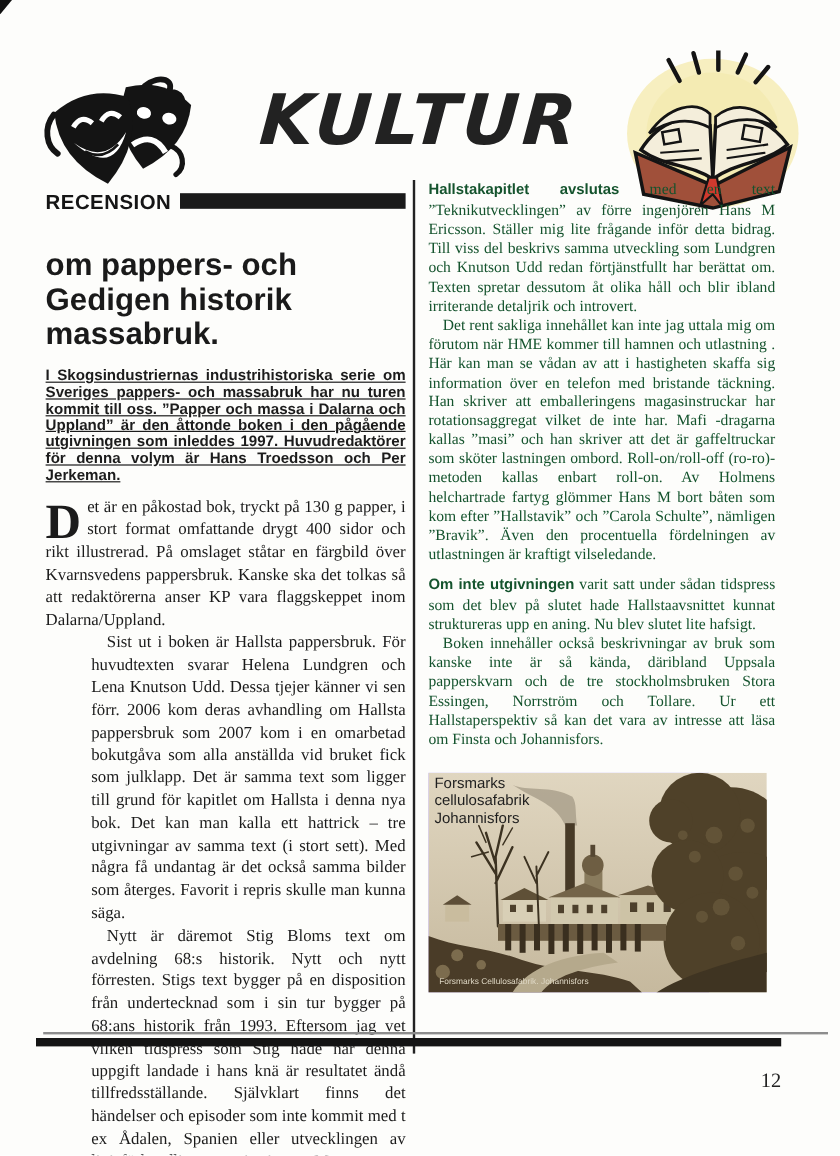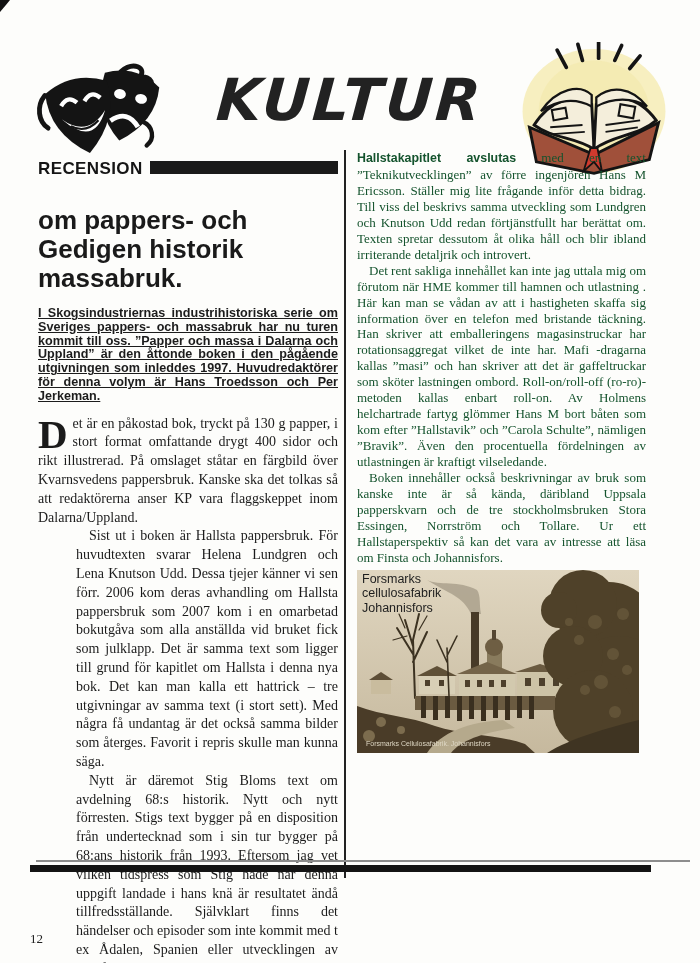--- a/index.html
+++ b/index.html
@@ -74,36 +74,36 @@
   .col-right .body-p {
     font-size:13px; line-height:15.95px; text-align:justify;
     margin:0; color:#14532d;
   }
   .col-right .body-p.indent { text-indent:12px; }
   .col-right .body-p.block-gap { margin-top:9px; }
   .col-right .body-p b { font-family:"Liberation Sans", sans-serif; font-size:12.4px; }
 
   
   .figure {
-    position:relative; width:234px; height:183px; margin-top:4px;
+    position:relative; width:234px; height:183px; margin-top:20px;
     background:#c4b5fd;
   }
   .figure svg { display:block; width:282px; height:183px; }
   .photo-overlay {
     position:absolute; left:5px; top:2px;
     font-family:"Liberation Sans", sans-serif;
     font-size:12.5px; line-height:14.5px; color:#1e1e1e;
   }
 
   
   .rule-thin  { position:absolute; left:36px;  top:860px; width:654px; height:2px; background:#8d8d8d; }
   .rule-thick { position:absolute; left:30px;  top:865px; width:621px; height:7px; background:#141414; }
   .page-num {
     position:absolute; left:30px; top:891px; width:621px;
-    text-align:left; font-size:13px; color:#222;margin-top:40px;
+    text-align:right; font-size:17px; color:#222;
   }
 </style>
 </head>
 <body>
 
 <div class="page">
   <div class="scan-speck"></div>
 
   <div class="masks-wrap">
     <svg viewBox="0 0 120 102" width="130" height="112">
@@ -179,20 +179,21 @@
     </h1>
     <p class="lead">I Skogsindustriernas industrihistoriska serie om Sveriges pappers- och massabruk har nu turen kommit till oss. ”Papper och massa i Dalarna och Uppland” är den åttonde boken i den pågående utgivningen som inleddes 1997. Huvudredaktörer för denna volym är Hans Troedsson och Per Jerkeman.</p>
     <p class="body-p"><span class="dropcap">D</span><span>et är en påkostad bok, tryckt på 130 g papper, i stort format omfattande drygt 400 sidor och rikt illustrerad. På omslaget ståtar en färgbild över Kvarnsvedens pappersbruk. Kanske ska det tolkas så att redaktörerna anser KP vara flaggskeppet inom Dalarna/Uppland.</span></p>
     <p class="body-p indent">Sist ut i boken är Hallsta pappersbruk. För huvudtexten svarar Helena Lundgren och Lena Knutson Udd. Dessa tjejer känner vi sen förr. 2006 kom deras avhandling om Hallsta pappersbruk som 2007 kom i en omarbetad bokutgåva som alla anställda vid bruket fick som julklapp. Det är samma text som ligger till grund för kapitlet om Hallsta i denna nya bok. Det kan man kalla ett hattrick – tre utgivningar av samma text (i stort sett). Med några få undantag är det också samma bilder som återges. Favorit i repris skulle man kunna säga.</p>
     <p class="body-p indent">Nytt är däremot Stig Bloms text om avdelning 68:s historik. Nytt och nytt förresten. Stigs text bygger på en disposition från undertecknad som i sin tur bygger på 68:ans historik från 1993. Eftersom jag vet vilken tidspress som Stig hade när denna uppgift landade i hans knä är resultatet ändå tillfredsställande. Självklart finns det händelser och episoder som inte kommit med t ex Ådalen, Spanien eller utvecklingen av linjeförhandlingsorganisationen. Men om man ser vad som kommit med i boken från andra Pappersavdelningar så får man ändå vara nöjd.</p>
   </div>
 
   <div class="col-right">
     <p class="body-p"><b>Hallstakapitlet avslutas</b><span> med en text ”Teknikutvecklingen” av förre ingenjören Hans M Ericsson. Ställer mig lite frågande inför detta bidrag. Till viss del beskrivs samma utveckling som Lundgren och Knutson Udd redan förtjänstfullt har berättat om. Texten spretar dessutom åt olika håll och blir ibland irriterande detaljrik och introvert.</span></p>
     <p class="body-p indent">Det rent sakliga innehållet kan inte jag uttala mig om förutom när HME kommer till hamnen och utlastning . Här kan man se vådan av att i hastigheten skaffa sig information över en telefon med bristande täckning. Han skriver att emballeringens magasinstruckar har rotationsaggregat vilket de inte har. Mafi -dragarna kallas ”masi” och han skriver att det är gaffeltruckar som sköter lastningen ombord. Roll-on/roll-off (ro-ro)-metoden kallas enbart roll-on. Av Holmens helchartrade fartyg glömmer Hans M bort båten som kom efter ”Hallstavik” och ”Carola Schulte”, nämligen ”Bravik”. Även den procentuella fördelningen av utlastningen är kraftigt vilseledande.</p>
+    <p class="body-p block-gap"><b>Om inte utgivningen</b><span> varit satt under sådan tidspress som det blev på slutet hade Hallstaavsnittet kunnat struktureras upp en aning. Nu blev slutet lite hafsigt.</span></p>
     <p class="body-p indent">Boken innehåller också beskrivningar av bruk som kanske inte är så kända, däribland Uppsala papperskvarn och de tre stockholmsbruken Stora Essingen, Norrström och Tollare. Ur ett Hallstaperspektiv så kan det vara av intresse att läsa om Finsta och Johannisfors.</p>
 
     <div class="figure">
       <svg viewBox="0 0 282 183">
         <defs>
           <linearGradient id="sky" x1="0" y1="0" x2="0" y2="1">
             <stop offset="0" stop-color="#e0d6c0"></stop>
             <stop offset="1" stop-color="#c6b99e"></stop>
           </linearGradient>
         </defs>

